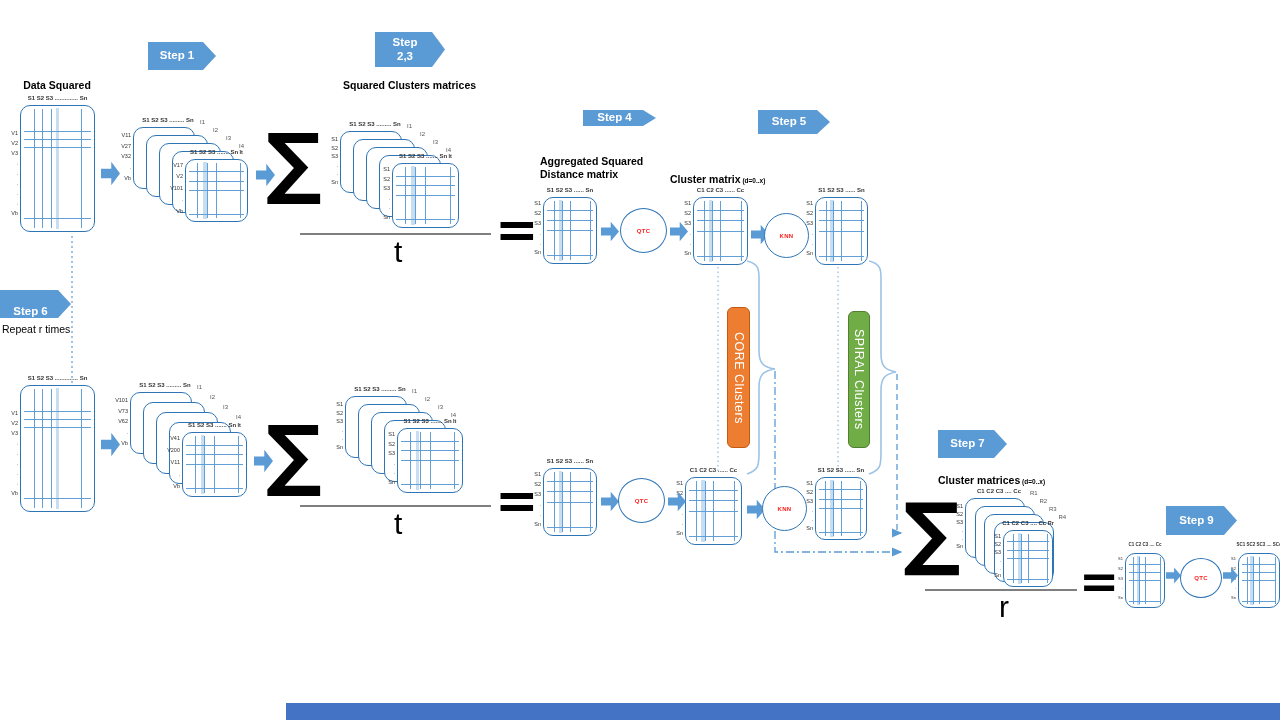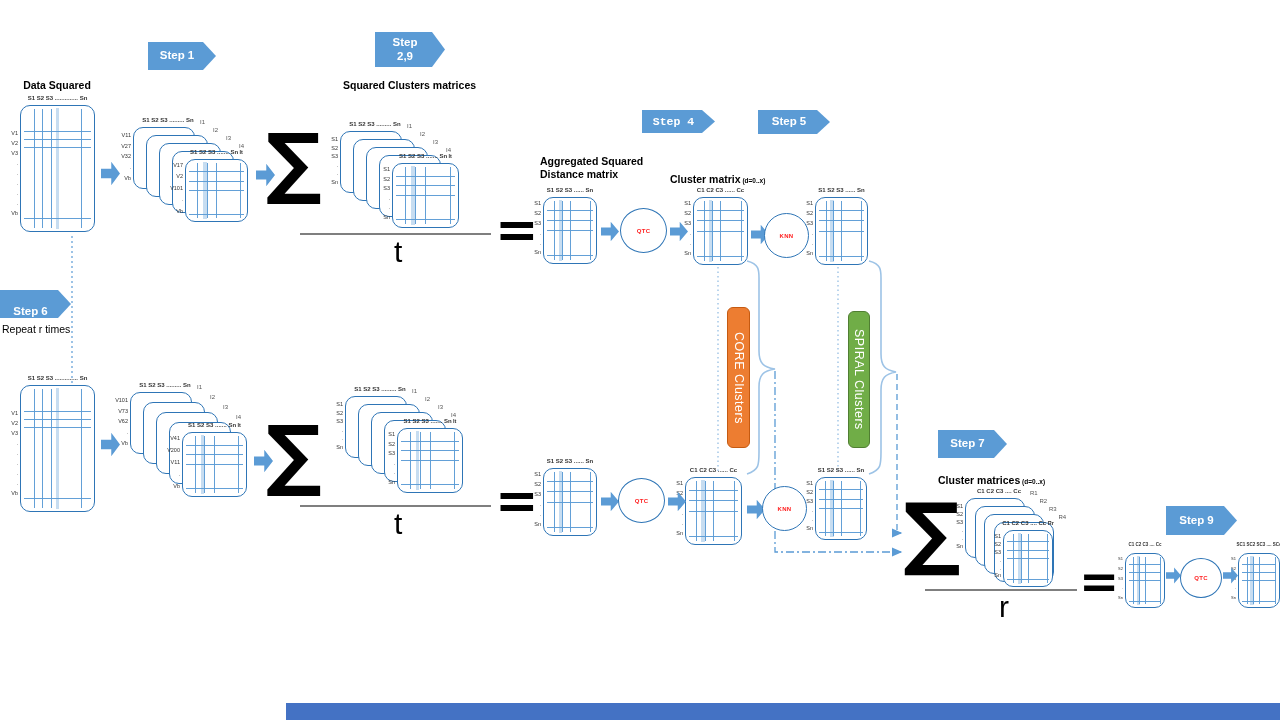--- a/index.html
+++ b/index.html
@@ -59,23 +59,23 @@
 
     <path d="M775,371 L775,552 L901,552" stroke="#5B9BD5" stroke-width="1.3" stroke-dasharray="8 3 2 3" fill="none" marker-end="url(#arr)"></path>
 
     <path d="M897,374 L897,533 L901,533" stroke="#5B9BD5" stroke-width="1.3" stroke-dasharray="6 4" fill="none" marker-end="url(#arr)"></path>
   </svg>
 <div class="abs banner" style="left: 148px; top: 24px; width: 68px; height: 28px; margin-top: 18px;">
       <div>Step 1</div>
     </div>
     <div class="abs banner" style="left: 375px; top: 32px; width: 70px; height: 35px;">
       <div>Step</div>
-      <div>2,9</div>
-    </div>
-    <div class="abs banner" style="left: 642px; top: 110px; width: 73px; height: 23px; font-family: Liberation Mono, monospace;">
+      <div>2,3</div>
+    </div>
+    <div class="abs banner" style="left: 583px; top: 110px; width: 73px; height: 16px;">
       <div>Step 4</div>
     </div>
     <div class="abs banner" style="left: 758px; top: 110px; width: 72px; height: 24px;">
       <div>Step 5</div>
     </div>
     <div class="abs banner" style="left: 0px; top: 290px; width: 71px; height: 28px; justify-content: flex-end;">
       <div>Step 6</div>
     </div>
     <div class="abs banner" style="left: 938px; top: 430px; width: 69px; height: 28px;">
       <div>Step 7</div>

